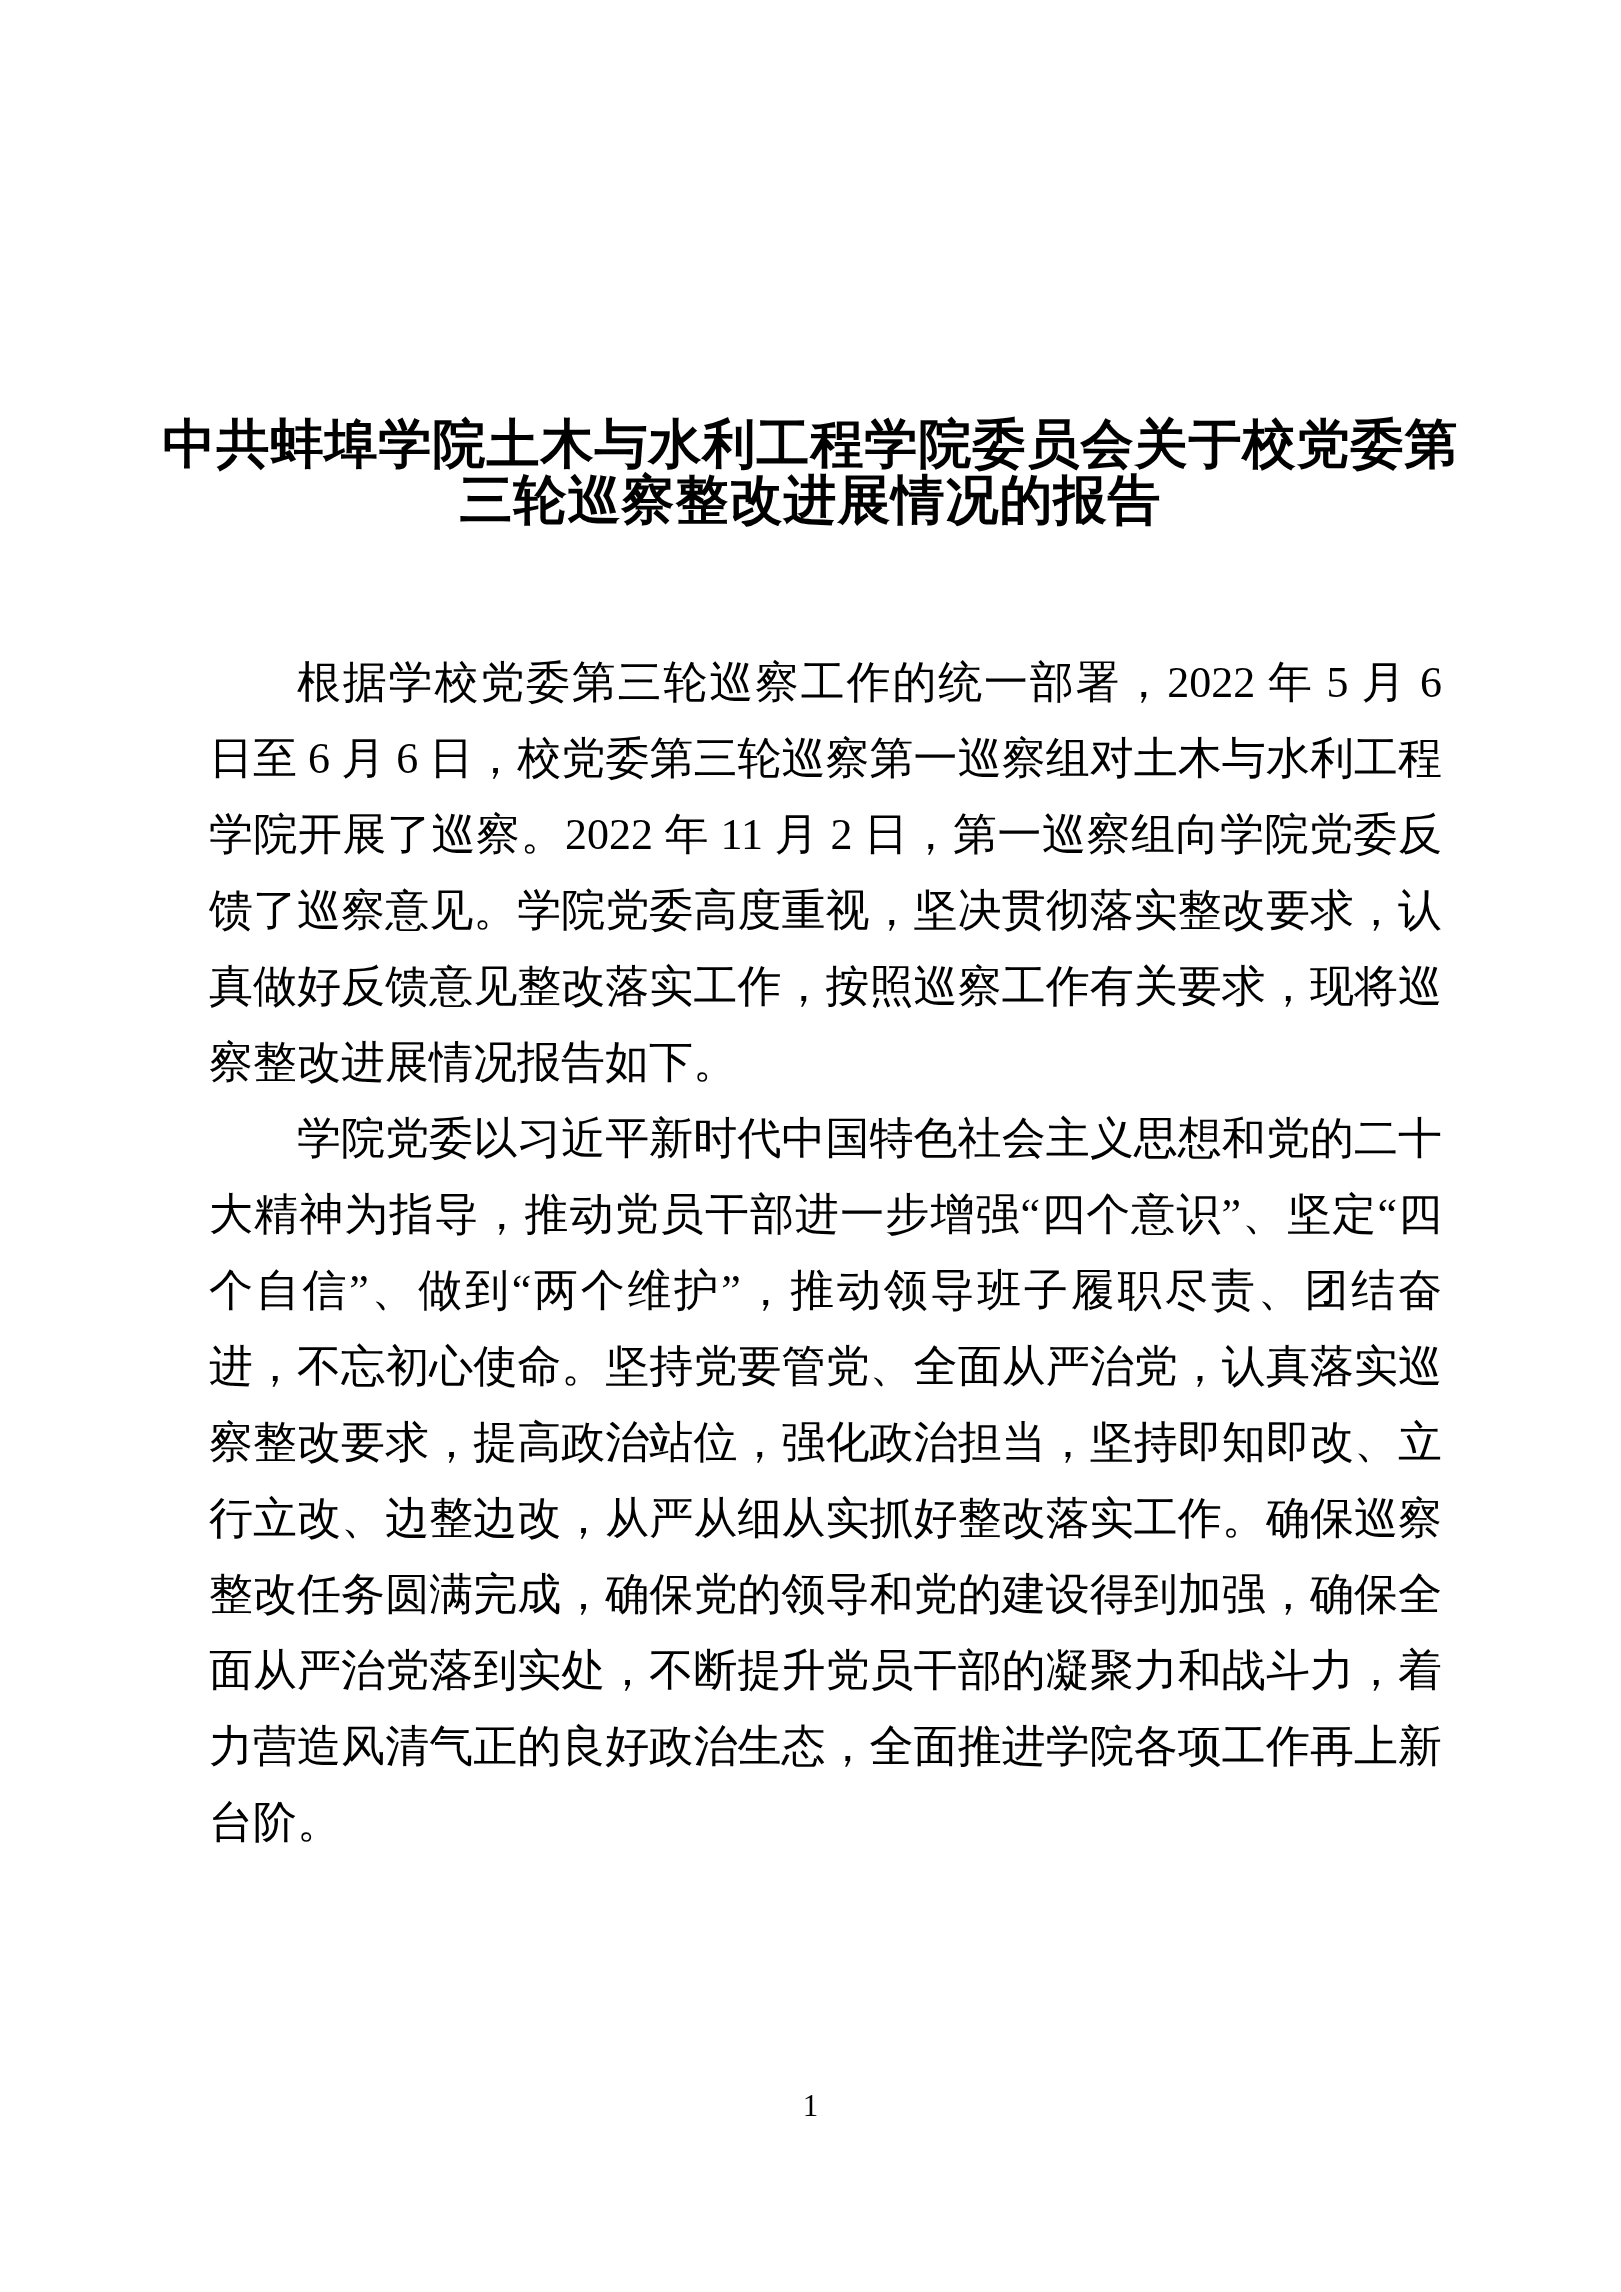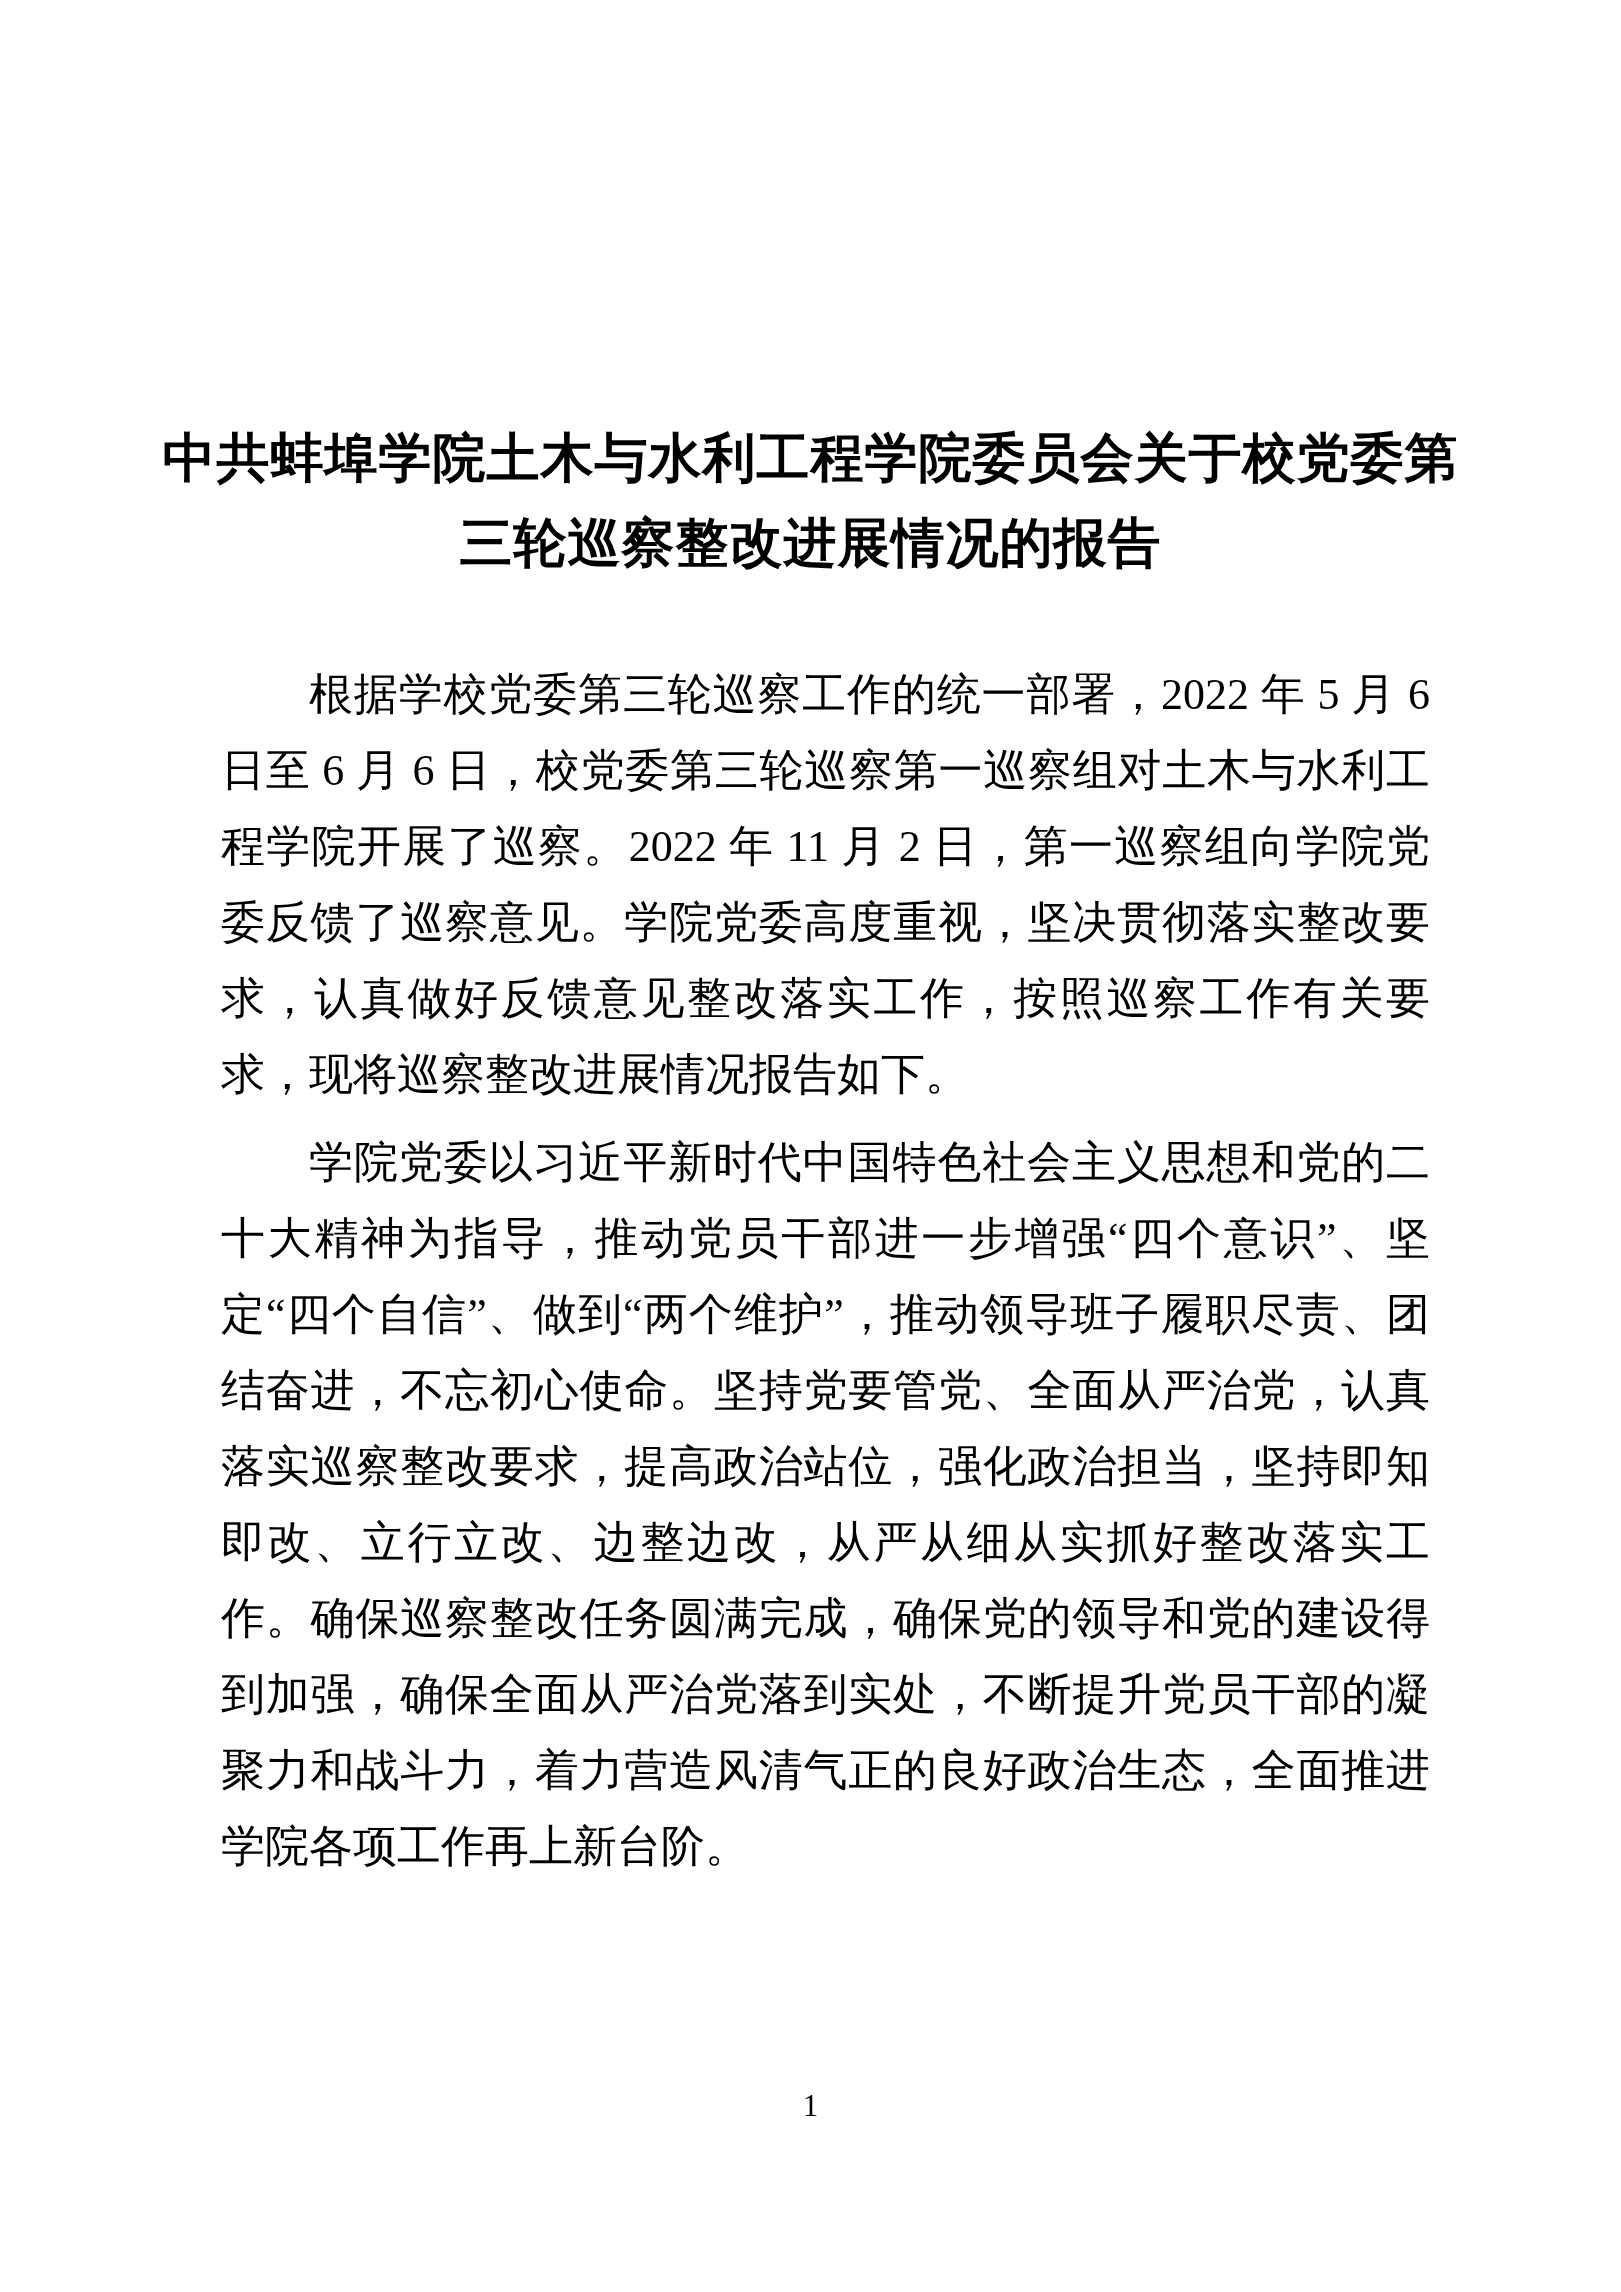--- a/index.html
+++ b/index.html
@@ -17,35 +17,35 @@
     color: #000000;
   }
   .doc-title {
     position: absolute;
     top: 416px;
     left: 147px;
     right: 147px;
     text-align: center;
     font-size: 53px;
     font-weight: 700;
-    line-height: 85px;
+    line-height: 56px;
     letter-spacing: 1px;
   }
   .doc-body {
     position: absolute;
     top: 645px;
     left: 209px;
     width: 1233px;
     font-size: 44px;
     line-height: 76px;
     text-align: justify;
     text-justify: inter-character;
   }
   .doc-body p {
-    margin: 12px;
+    margin: 0;
     padding: 0;
     text-indent: 2em;
   }
   .doc-body .heading-1,
   .doc-body .heading-2 {
     font-weight: 700;
     text-indent: 2em;
   }
   .page-footer {
     position: absolute;

